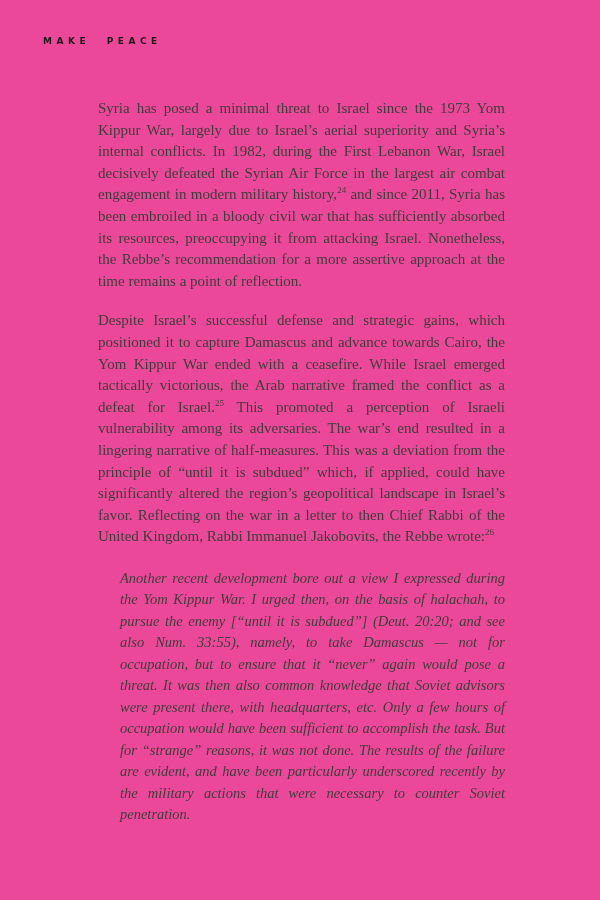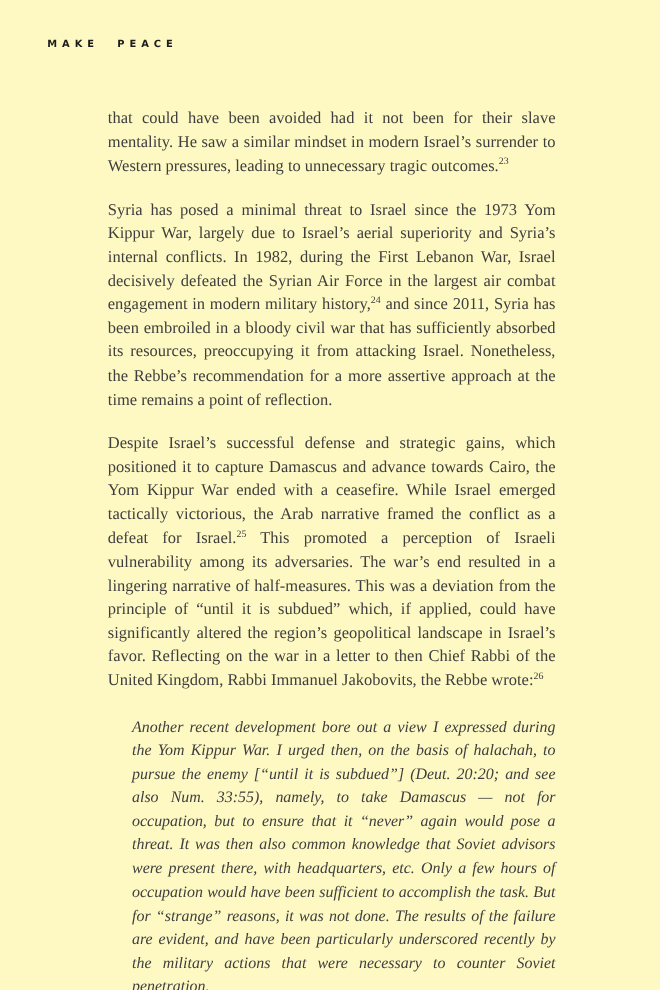--- a/index.html
+++ b/index.html
@@ -1,20 +1,20 @@
 <!DOCTYPE html>
 <html><head>
 <meta charset="utf-8">
 <style>
   html, body { margin: 0; padding: 0; background: #ffffff; }
   .page {
     position: relative;
     width: 600px;
     height: 900px;
-    background: #fef9c3;
+    background: #ec4899;
     box-sizing: border-box;
     display: flex;
     flex-direction: column;
     overflow: hidden;
     font-family: "Liberation Serif", serif;
   }
   .running-header {
     margin: 36px 0 0 43px;
     font-family: "DejaVu Sans", sans-serif;
     font-weight: bold;
@@ -50,21 +50,20 @@
 </style>
 </head>
 <body>
 
 <div class="page">
 
   <div class="running-header">MAKE PEACE</div>
 
   <main class="body-text">
 
-    <p class="para">that could have been avoided had it not been for their slave mentality. He saw a similar mindset in modern Israel’s surrender to Western pressures, leading to unnecessary tragic outcomes.<sup>23</sup></p>
 
     <p class="para">Syria has posed a minimal threat to Israel since the 1973 Yom Kippur War, largely due to Israel’s aerial superiority and Syria’s internal conflicts. In 1982, during the First Lebanon War, Israel decisively defeated the Syrian Air Force in the largest air combat engagement in modern military history,<sup>24</sup> and since 2011, Syria has been embroiled in a bloody civil war that has sufficiently absorbed its resources, preoccupying it from attacking Israel. Nonetheless, the Rebbe’s recommendation for a more assertive approach at the time remains a point of reflection.</p>
 
     <p class="para">Despite Israel’s successful defense and strategic gains, which positioned it to capture Damascus and advance towards Cairo, the Yom Kippur War ended with a ceasefire. While Israel emerged tactically victorious, the Arab narrative framed the conflict as a defeat for Israel.<sup>25</sup> This promoted a perception of Israeli vulnerability among its adversaries. The war’s end resulted in a lingering narrative of half-measures. This was a deviation from the principle of “until it is subdued” which, if applied, could have significantly altered the region’s geopolitical landscape in Israel’s favor. Reflecting on the war in a letter to then Chief Rabbi of the United Kingdom, Rabbi Immanuel Jakobovits, the Rebbe wrote:<sup>26</sup></p>
 
     <blockquote class="quote">Another recent development bore out a view I expressed during the Yom Kippur War. I urged then, on the basis of halachah, to pursue the enemy [“until it is subdued”] (Deut. 20:20; and see also Num. 33:55), namely, to take Damascus — <strong>not</strong> for occupation, but to ensure that it “never” again would pose a threat. It was <strong>then</strong> also common knowledge that Soviet advisors were present there, with headquarters, etc. Only a few hours of occupation would have been sufficient to accomplish the task. But for “strange” reasons, it was not done. The results of the failure are evident, and have been particularly underscored recently by the military actions that were necessary to counter Soviet penetration.</blockquote>
 
   </main>
 
 </div>

